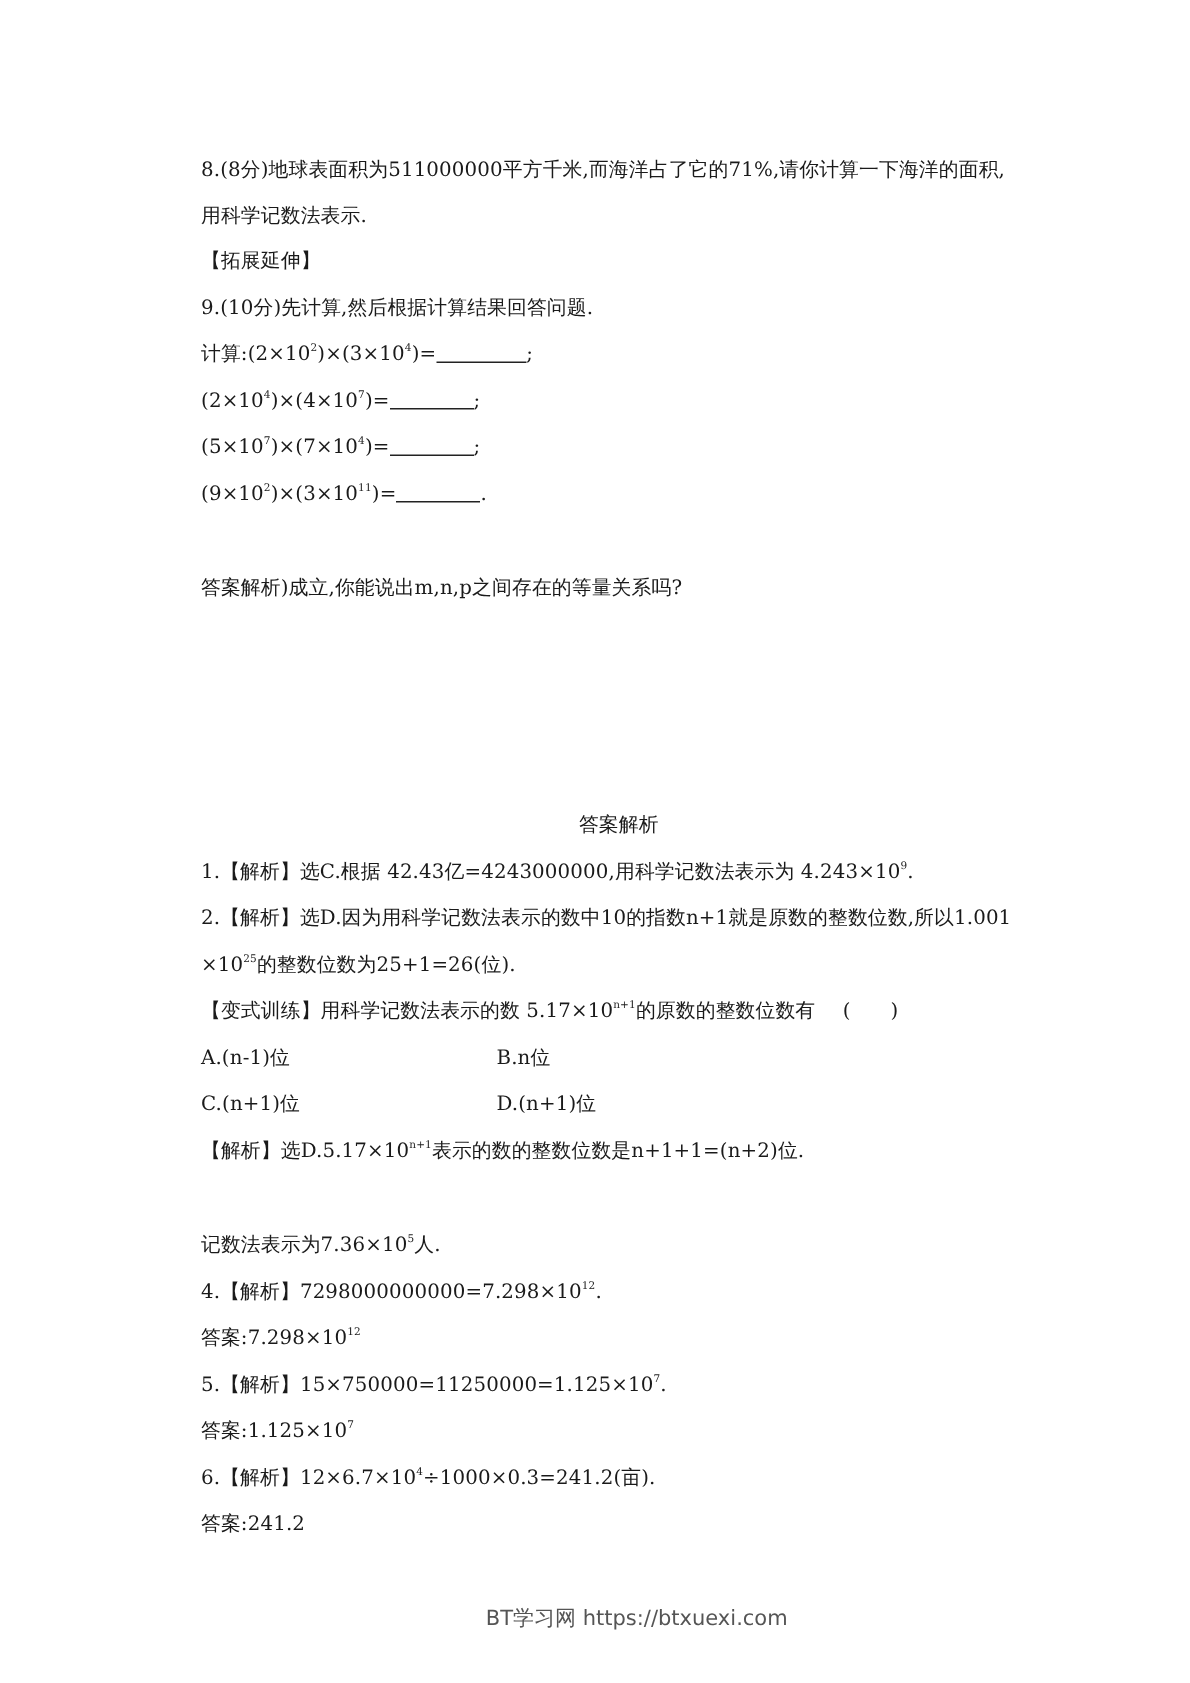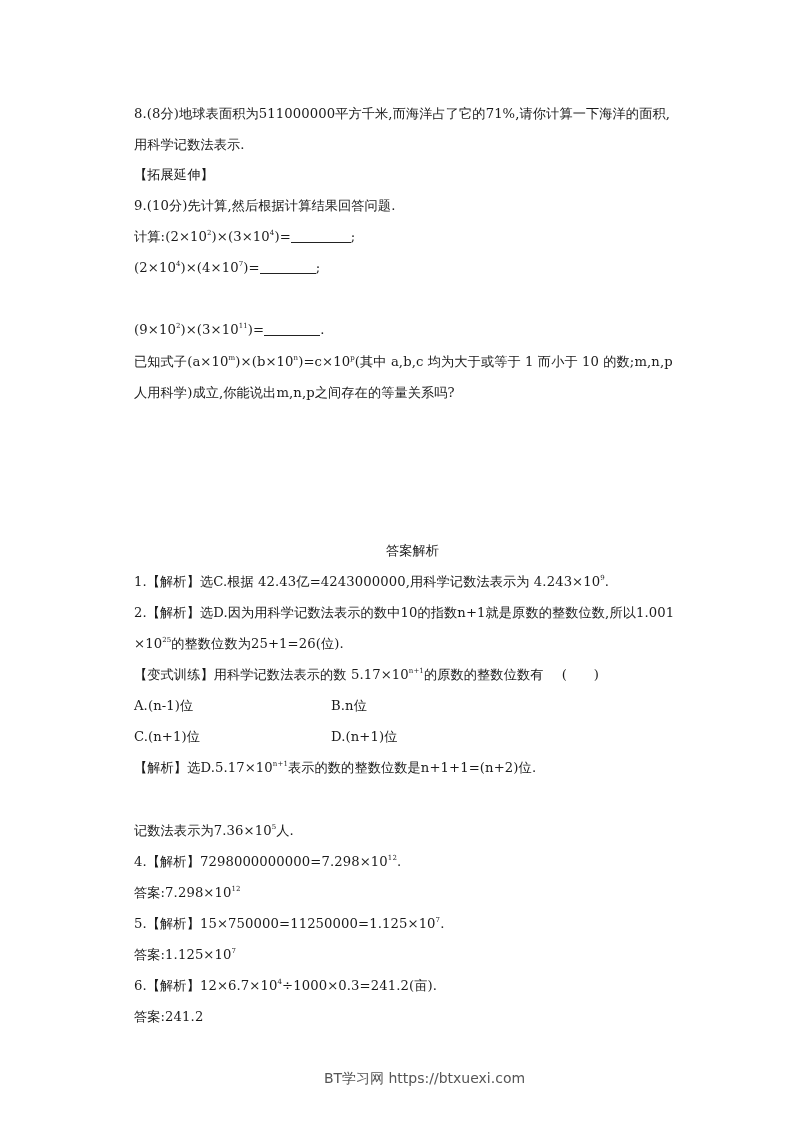--- a/index.html
+++ b/index.html
@@ -35,28 +35,28 @@
   <div class="line" style="top:165px">【拓展延伸】</div>
 
   <div class="line" style="top:196px">9.(10分)先计算,然后根据计算结果回答问题.</div>
 
   <div class="line" style="top:227px">
     <span>计算:</span>(<span>2</span>×10<sup>2</sup>)×(<span>3</span>×10<sup>4</sup>)=<span class="blank" style="width:60px"></span><span>;</span>
   </div>
   <div class="line" style="top:258px">
     (<span>2</span>×10<sup>4</sup>)×(<span>4</span>×10<sup>7</sup>)=<span class="blank" style="width:56px"></span><span>;</span>
   </div>
+  <div class="line" style="top:289px">
+    (<span>5</span>×10<sup>7</sup>)×(<span>7</span>×10<sup>4</sup>)=<span class="blank" style="width:56px"></span><span>;</span>
+  </div>
   <div class="line" style="top:320px">
     (<span>9</span>×10<sup>2</sup>)×(<span>3</span>×10<sup>11</sup>)=<span class="blank" style="width:56px"></span><span>.</span>
   </div>
 
-  <div class="line" style="top:352px">
-    <span>已知式子(a×10</span><sup>m</sup><span>)×(b×10</span><sup>n</sup><span>)=c×10</span><sup>p</sup><span>(其中 a,b,c 均为大于或等于 1 而小于 10 的数;m,n,p</span>
-  </div>
-  <div class="line" style="top:383px">人用科学)成立,你能说出m,n,p之间存在的等量关系吗?</div>
+  <div class="line" style="top:383px">答案解析)成立,你能说出m,n,p之间存在的等量关系吗?</div>
 
   <div class="line center" style="top:541px">答案解析</div>
 
   <div class="line" style="top:572px">
     <span>1.【解析】选C.根据 42.43亿=4243000000,用科学记数法表示为 4.243×10</span><sup>9</sup><span>.</span>
   </div>
   <div class="line" style="top:603px">2.【解析】选D.因为用科学记数法表示的数中10的指数n+1就是原数的整数位数,所以1.001</div>
   <div class="line" style="top:634px">
     <span>×10</span><sup>25</sup><span>的整数位数为25+1=26(位).</span>
   </div>

